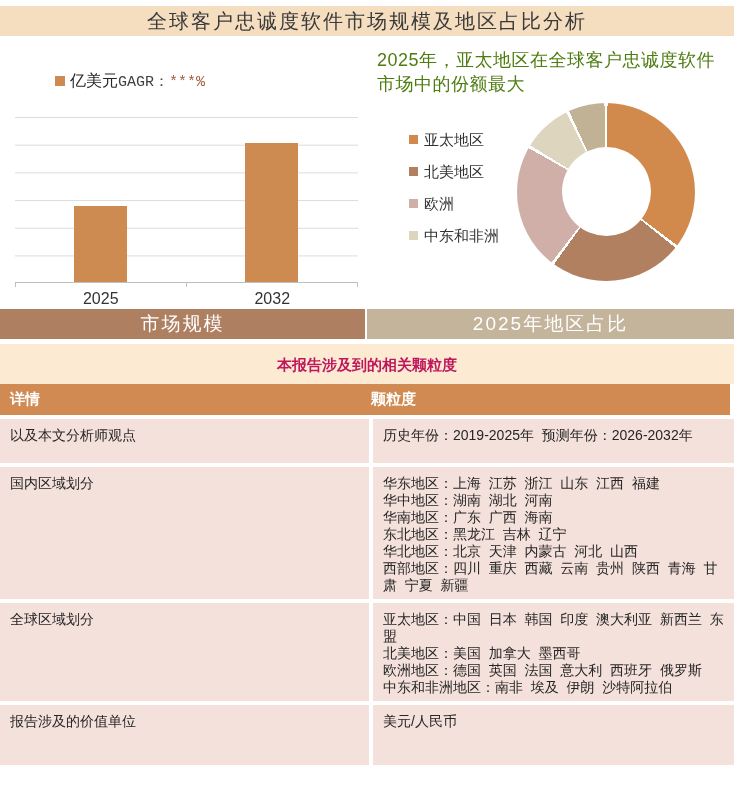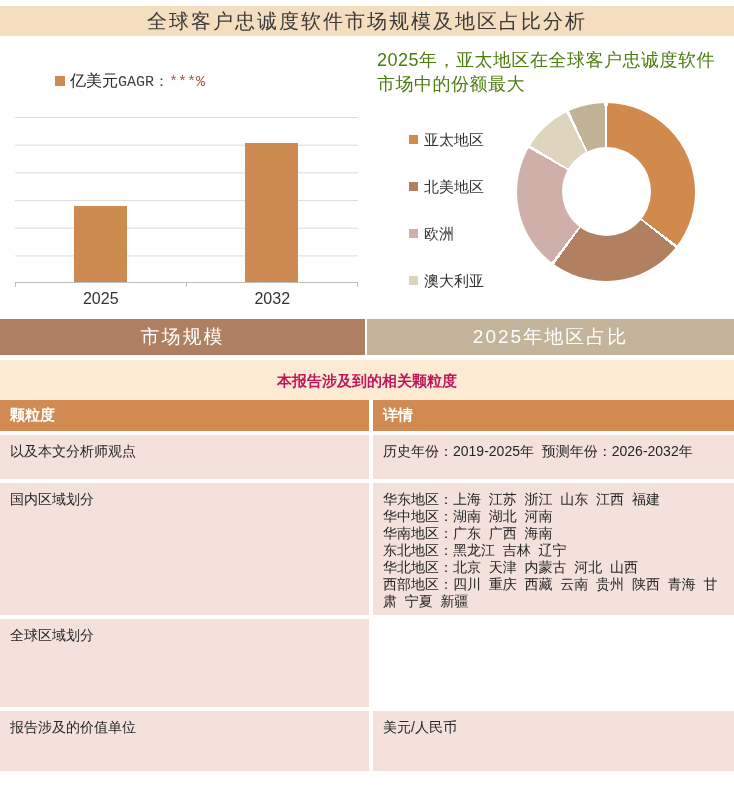--- a/index.html
+++ b/index.html
@@ -30,30 +30,30 @@
   .x-axis-area { position:relative; margin-left:15px; width:343px; }
   .tick { position:absolute; top:0; width:1px; height:4px; background:#BFBFBF; }
   .tick-0 { left:0; } .tick-1 { left:171px; } .tick-2 { left:342px; }
   .x-labels { display:flex; padding-top:7px; }
   .x-label { width:50%; text-align:center; font-size:16px; color:#333333; }
 
   .right-chart { width:367px; padding:12px 6px 0 10px; }
   .region-heading { font-size:18px; line-height:1.35; color:#4d7c0f; letter-spacing:0.5px; }
   .donut-area { display:flex; margin-top:6px; }
   .donut-legend { width:140px; padding-left:32px; padding-top:28px;
-    display:flex; flex-direction:column; gap:30px; }
+    display:flex; flex-direction:column; gap:15px; }
   .dl-item { display:flex; font-size:15px; color:#333333; line-height:17px; }
   .dl-swatch { width:9px; height:9px; margin:4px 6px 0 0; flex:none; background:#ccc; }
   .donut-wrap { position:relative; width:178px; height:178px; }
   .donut-ring { width:178px; height:178px; border-radius:50%; }
   .donut-hole { position:absolute; left:50%; top:50%; width:89px; height:89px;
     margin:-44.5px 0 0 -44.5px; border-radius:50%; background:#ffffff; }
 
   
-  .tabs { display:flex; height:36px; margin-top:16px;border-radius:12px; }
+  .tabs { display:flex; height:30px; margin-top:6px;border-radius:12px; }
   .tab { display:flex; align-items:center; justify-content:center;
     color:#ffffff; font-size:19px; letter-spacing:2px; }
   .tab-left { width:365px; background:#AE7F60; margin-right:2px; }
   .tab-right { flex:1; background:#C3B49B; }
 
   
   .intro { margin-top:5px; background:#FDEAD2; padding:7px 10px 3px; }
   .intro-text { font-size:15.5px; line-height:19.5px; color:#1F1F1F; }
   .granularity-title { text-align:center; font-weight:bold; font-size:15px;
     color:#be185d; padding:5px 0 6px; }
@@ -113,21 +113,21 @@
         <div class="dl-item">
           <span class="dl-swatch" style="background: rgb(176, 128, 96);"></span>
           <span>北美地区</span>
         </div>
         <div class="dl-item">
           <span class="dl-swatch" style="background: rgb(207, 175, 167);"></span>
           <span>欧洲</span>
         </div>
         <div class="dl-item">
           <span class="dl-swatch" style="background: rgb(222, 213, 190);"></span>
-          <span>澳大利亚</span>
+          <span>中东和非洲</span>
         </div>
       </div>
       <div class="donut-wrap">
         <div class="donut-ring" id="donut-ring" style="background: conic-gradient(rgb(255, 255, 255) 0deg, rgb(255, 255, 255) 1deg, rgb(209, 137, 76) 1deg, rgb(209, 137, 76) 126.8deg, rgb(255, 255, 255) 126.8deg, rgb(255, 255, 255) 127.8deg, rgb(255, 255, 255) 127.8deg, rgb(255, 255, 255) 128.8deg, rgb(176, 128, 96) 128.8deg, rgb(176, 128, 96) 215.72deg, rgb(255, 255, 255) 215.72deg, rgb(255, 255, 255) 216.72deg, rgb(255, 255, 255) 216.72deg, rgb(255, 255, 255) 217.72deg, rgb(207, 175, 167) 217.72deg, rgb(207, 175, 167) 299.6deg, rgb(255, 255, 255) 299.6deg, rgb(255, 255, 255) 300.6deg, rgb(255, 255, 255) 300.6deg, rgb(255, 255, 255) 301.6deg, rgb(222, 213, 190) 301.6deg, rgb(222, 213, 190) 333.44deg, rgb(255, 255, 255) 333.44deg, rgb(255, 255, 255) 334.44deg, rgb(255, 255, 255) 334.44deg, rgb(255, 255, 255) 335.44deg, rgb(193, 178, 150) 335.44deg, rgb(193, 178, 150) 359deg, rgb(255, 255, 255) 359deg, rgb(255, 255, 255) 360deg);"></div>
         <div class="donut-hole"></div>
       </div>
     </div>
   </div>
 </div>
 
@@ -135,40 +135,44 @@
   <div class="tab tab-left">市场规模</div>
   <div class="tab tab-right">2025年地区占比</div>
 </div>
 
 <div class="intro">
   <div class="granularity-title">本报告涉及到的相关颗粒度</div>
 </div>
 
 <div class="grid-table">
   <div class="g-header">
+    <div class="hcell hcell-r">详情</div>
     <div class="hcell hcell-l">颗粒度</div>
-    <div class="hcell hcell-r">详情</div>
   </div>
 
   <div class="g-row row-0">
     <div class="cell cell-l">以及本文分析师观点</div>
     <div class="cell cell-r">历史年份：2019-2025年  预测年份：2026-2032年</div>
   </div>
 
   <div class="g-row row-1">
     <div class="cell cell-l">国内区域划分</div>
     <div class="cell cell-r">华东地区：上海  江苏  浙江  山东  江西  福建
 华中地区：湖南  湖北  河南
 华南地区：广东  广西  海南
 东北地区：黑龙江  吉林  辽宁
 华北地区：北京  天津  内蒙古  河北  山西
 西部地区：四川  重庆  西藏  云南  贵州  陕西  青海  甘肃  宁夏  新疆</div>
   </div>
 
   <div class="g-row row-2">
     <div class="cell cell-l">全球区域划分</div>
+    <div class="cell cell-r">亚太地区：中国  日本  韩国  印度  澳大利亚  新西兰  东盟
+北美地区：美国  加拿大  墨西哥
+欧洲地区：德国  英国  法国  意大利  西班牙  俄罗斯
+中东和非洲地区：南非  埃及  伊朗  沙特阿拉伯</div>
   </div>
 
   <div class="g-row row-3">
     <div class="cell cell-l">报告涉及的价值单位</div>
     <div class="cell cell-r">美元/人民币</div>
   </div>
 </div>
 
 </body></html>

